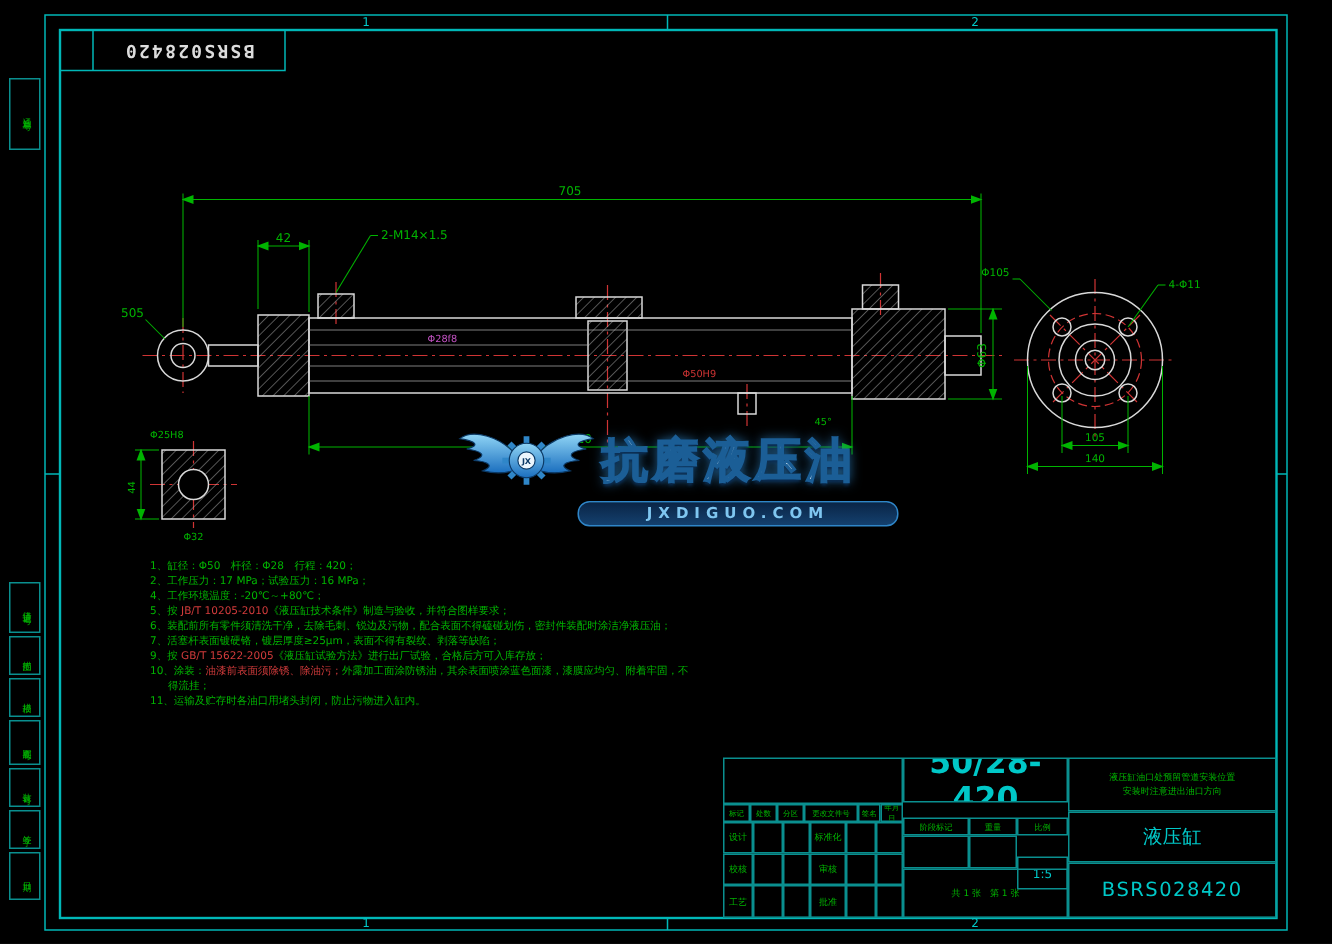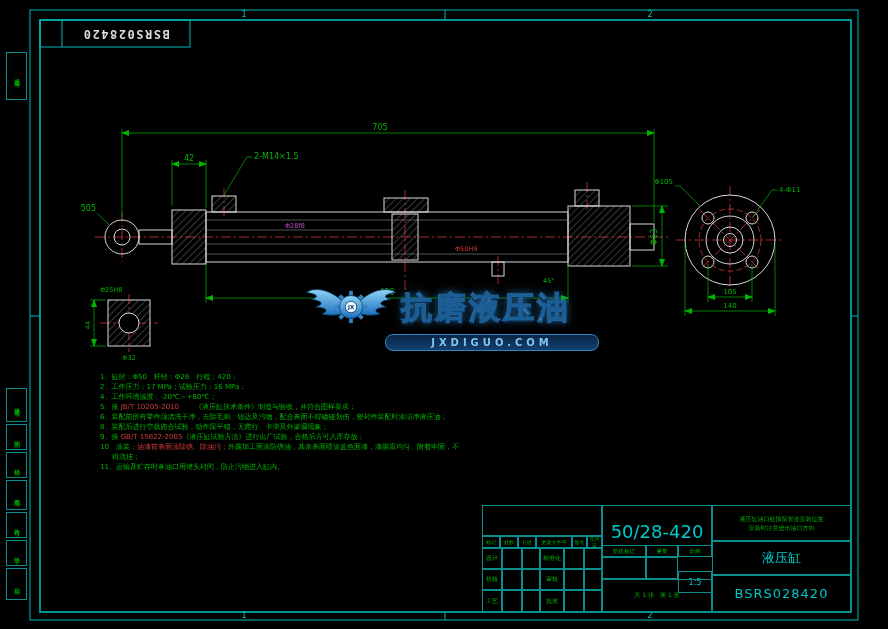--- a/index.html
+++ b/index.html
@@ -173,23 +173,23 @@
   <div class="lm-box" style="top:480px;height:30px;">底图号</div>
   <div class="lm-box" style="top:512px;height:26px;">装订号</div>
   <div class="lm-box" style="top:540px;height:26px;">签字</div>
   <div class="lm-box" style="top:568px;height:32px;">日期</div>
 
   <div class="tech">
     <div>
         <div class="tech-line"><span style="color: rgb(0, 180, 0);">1、缸径：Φ50　杆径：Φ28　行程：420；</span></div>
         <div class="tech-line"><span style="color: rgb(0, 180, 0);">2、工作压力：17 MPa；试验压力：16 MPa；</span></div>
         <div class="tech-line"><span style="color: rgb(0, 180, 0);">4、工作环境温度：-20℃～+80℃；</span></div>
-        <div class="tech-line"><span style="color: rgb(0, 180, 0);">5、按 </span><span style="color: rgb(210, 59, 59);">JB/T 10205-2010</span><span style="color: rgb(0, 180, 0); padding-left: 16px;">《液压缸技术条件》制造与验收，并符合图样要求；</span></div>
+        <div class="tech-line"><span style="color: rgb(0, 180, 0);">5、按 </span><span style="color: rgb(210, 59, 59);">JB/T 10205-2010</span><span style="color: rgb(0, 180, 0);">《液压缸技术条件》制造与验收，并符合图样要求；</span></div>
         <div class="tech-line"><span style="color: rgb(0, 180, 0);">6、装配前所有零件须清洗干净，去除毛刺、锐边及污物，配合表面不得磕碰划伤，密封件装配时涂洁净液压油；</span></div>
-        <div class="tech-line"><span style="color: rgb(0, 180, 0);">8、装配后进行空载跑合试验，动作应平稳，无爬行、卡滞及外渗漏现象；</span></div>
+        <div class="tech-line"><span style="color: rgb(0, 180, 0);">7、活塞杆表面镀硬铬，镀层厚度≥25μm，表面不得有裂纹、剥落等缺陷；</span></div>
         <div class="tech-line"><span style="color: rgb(0, 180, 0);">9、按 </span><span style="color: rgb(210, 59, 59); text-align: center;">GB/T 15622-2005</span><span style="color: rgb(0, 180, 0);">《液压缸试验方法》进行出厂试验，合格后方可入库存放；</span></div>
         <div class="tech-line"><span style="color: rgb(0, 180, 0);">10、涂装：</span><span style="color: rgb(210, 59, 59);">油漆前表面须除锈、除油污；</span><span style="color: rgb(0, 180, 0);">外露加工面涂防锈油，其余表面喷涂蓝色面漆，漆膜应均匀、附着牢固，不得流挂；</span></div>
         <div class="tech-line"><span style="color: rgb(0, 180, 0);">11、运输及贮存时各油口用堵头封闭，防止污物进入缸内。</span></div>
       </div>
   </div>
 
   <div class="watermark">
     <div class="wm-row">
       <svg width="92" height="54" viewBox="0 0 120 70">
         <defs>
@@ -221,21 +221,21 @@
 
   <div class="tb">
 
     <div class="cell" style="left:230px;top:0;width:139px;height:36px;font-size:6px;flex-direction:column;line-height:9px;">
       <span>液压缸油口处预留管道安装位置</span>
       <span>安装时注意进出油口方向</span>
     </div>
     <div class="cell cyan" style="left:230px;top:36px;width:139px;height:34px;font-size:13px;">液压缸</div>
     <div class="cell cyan" style="left:230px;top:70px;width:139px;height:37px;font-size:13px;letter-spacing:1px;">BSRS028420</div>
 
-    <div class="cell cyan" style="left:120px;top:0;width:110px;height:52px;font-size:18px;font-weight:normal;">50/28-420</div>
+    <div class="cell cyan" style="left:120px;top:0;width:110px;height:30px;font-size:21px;font-weight:bold;">50/28-420</div>
     <div class="cell" style="left:120px;top:40px;width:44px;height:12px;font-size:5.5px;">阶段标记</div>
     <div class="cell" style="left:164px;top:40px;width:32px;height:12px;font-size:5.5px;">重量</div>
     <div class="cell" style="left:196px;top:40px;width:34px;height:12px;font-size:5.5px;">比例</div>
     <div class="cell" style="left:120px;top:52px;width:44px;height:22px;"></div>
     <div class="cell" style="left:164px;top:52px;width:32px;height:22px;"></div>
     <div class="cell cyan" style="left:196px;top:52px;width:34px;height:22px;font-size:8px;margin-top:14px;">1:5</div>
     <div class="cell" style="left:120px;top:74px;width:110px;height:33px;font-size:6px;">共 1 张　第 1 张</div>
 
     <div class="cell" style="left:0;top:0;width:120px;height:31px;"></div>
     <div class="cell" style="left:0;top:31px;width:18px;height:12px;font-size:5px;">标记</div>

